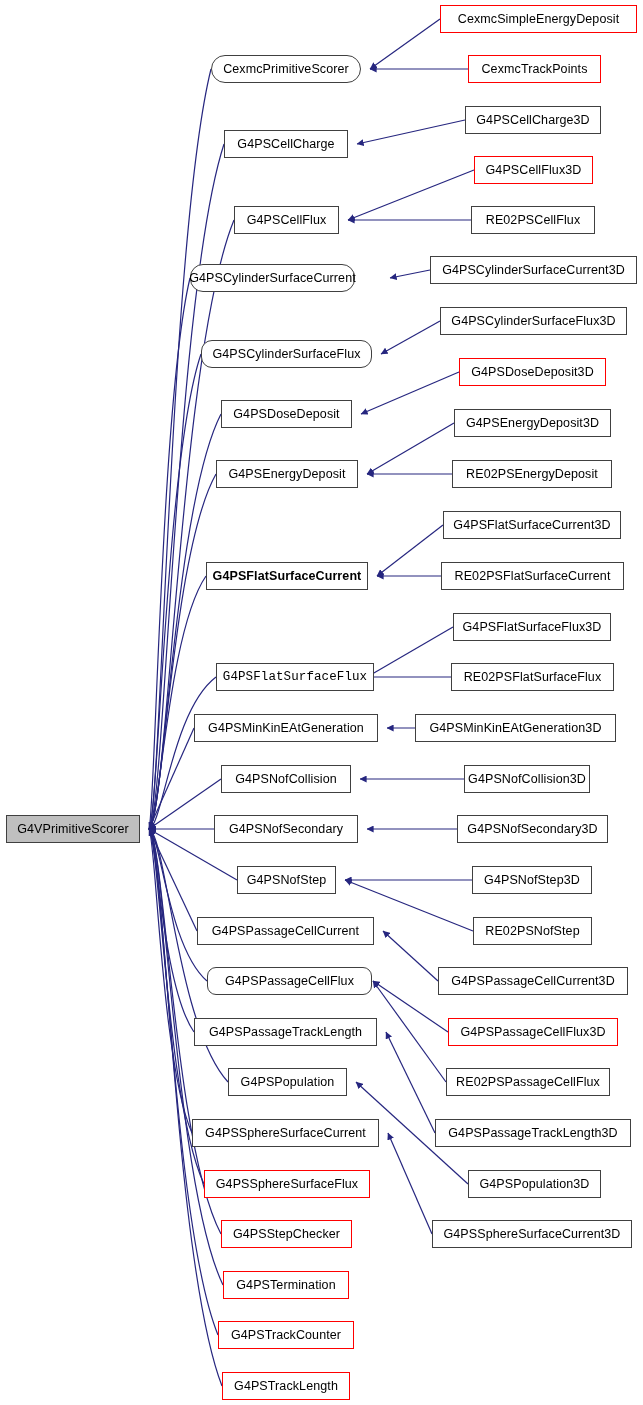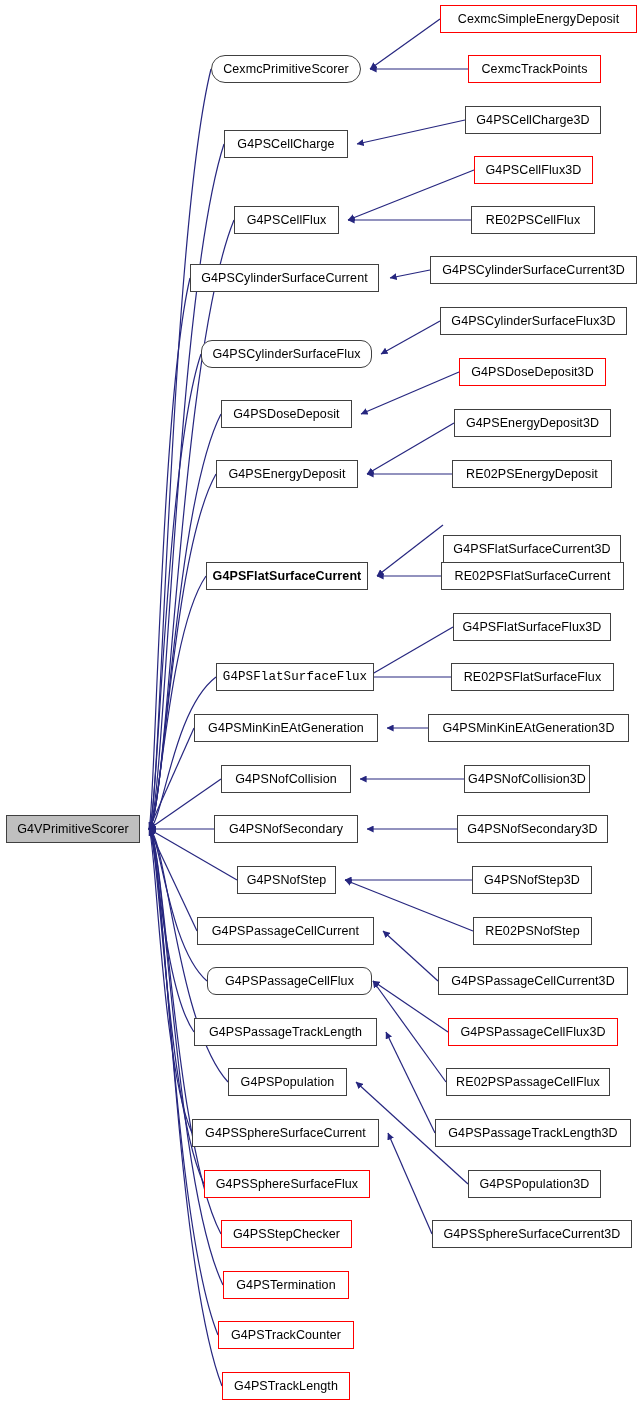--- a/index.html
+++ b/index.html
@@ -114,21 +114,21 @@
       </div>
       <div class="node" style="left: 211px; top: 55px; width: 150px; border-radius: 14px;">
         <span class="node-label">CexmcPrimitiveScorer</span>
       </div>
       <div class="node" style="left: 224px; top: 130px; width: 124px;">
         <span class="node-label">G4PSCellCharge</span>
       </div>
       <div class="node" style="left: 234px; top: 206px; width: 105px;">
         <span class="node-label">G4PSCellFlux</span>
       </div>
-      <div class="node" style="left: 190px; top: 264px; width: 189px;">
+      <div class="node" style="left: 190px; top: 264px; width: 165px; border-radius: 13px;">
         <span class="node-label">G4PSCylinderSurfaceCurrent</span>
       </div>
       <div class="node" style="left: 201px; top: 340px; width: 171px; border-radius: 11px;">
         <span class="node-label">G4PSCylinderSurfaceFlux</span>
       </div>
       <div class="node" style="left: 221px; top: 400px; width: 131px;">
         <span class="node-label">G4PSDoseDeposit</span>
       </div>
       <div class="node" style="left: 216px; top: 460px; width: 142px;">
         <span class="node-label">G4PSEnergyDeposit</span>
@@ -204,33 +204,33 @@
       </div>
       <div class="node red" style="left: 459px; top: 358px; width: 147px;">
         <span class="node-label">G4PSDoseDeposit3D</span>
       </div>
       <div class="node" style="left: 454px; top: 409px; width: 157px;">
         <span class="node-label">G4PSEnergyDeposit3D</span>
       </div>
       <div class="node" style="left: 452px; top: 460px; width: 160px;">
         <span class="node-label">RE02PSEnergyDeposit</span>
       </div>
-      <div class="node" style="left: 443px; top: 535px; width: 178px;">
+      <div class="node" style="left: 443px; top: 511px; width: 178px;">
         <span class="node-label">G4PSFlatSurfaceCurrent3D</span>
       </div>
       <div class="node" style="left: 441px; top: 562px; width: 183px;">
         <span class="node-label">RE02PSFlatSurfaceCurrent</span>
       </div>
       <div class="node" style="left: 453px; top: 613px; width: 158px;">
         <span class="node-label">G4PSFlatSurfaceFlux3D</span>
       </div>
       <div class="node" style="left: 451px; top: 663px; width: 163px;">
         <span class="node-label">RE02PSFlatSurfaceFlux</span>
       </div>
-      <div class="node" style="left: 428px; top: 714px; width: 201px;">
+      <div class="node" style="left: 415px; top: 714px; width: 201px;">
         <span class="node-label">G4PSMinKinEAtGeneration3D</span>
       </div>
       <div class="node" style="left: 464px; top: 765px; width: 126px;">
         <span class="node-label">G4PSNofCollision3D</span>
       </div>
       <div class="node" style="left: 457px; top: 815px; width: 151px;">
         <span class="node-label">G4PSNofSecondary3D</span>
       </div>
       <div class="node" style="left: 472px; top: 866px; width: 120px;">
         <span class="node-label">G4PSNofStep3D</span>

